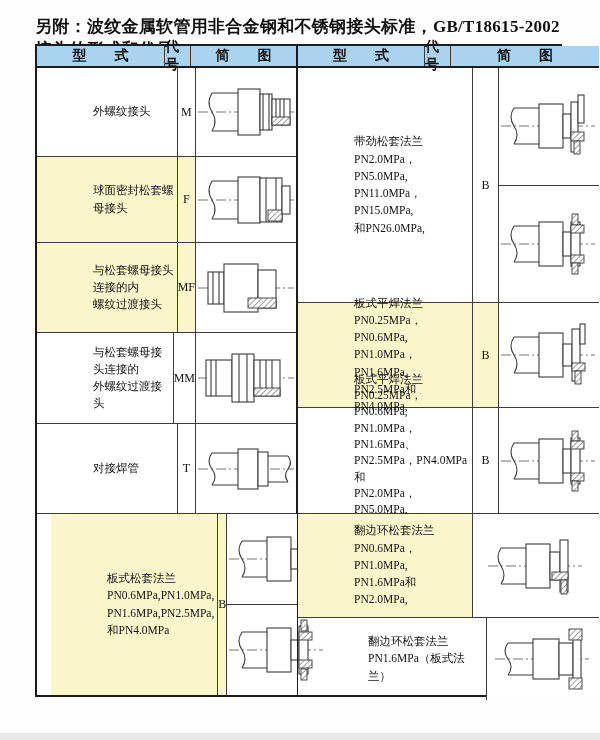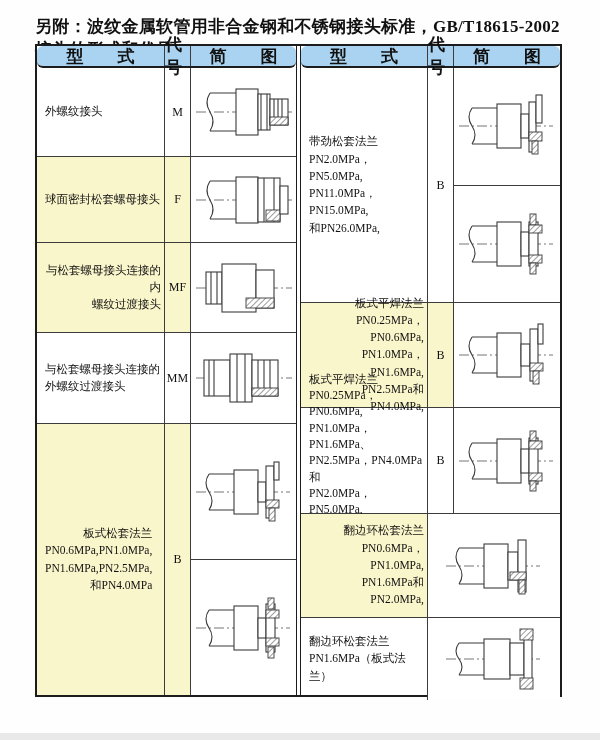--- a/index.html
+++ b/index.html
@@ -26,26 +26,26 @@
     border:2px solid var(--obd);
     display:flex;background:#fff;
   }
   .half{display:flex;flex-direction:column;}
   .half-left{width:260px;border-right:1.5px solid var(--obd);}
   .mid-gap{width:3px;background:#fff;}
   .half-right{flex:1;border-left:1.5px solid var(--obd);}
   .hrow{
     height:22px;background:var(--hdr);display:flex;
     border-bottom:2px solid var(--obd);
-    font-size:17px;font-weight:700;flex:none;border-radius:6px;
+    font-size:14px;font-weight:700;flex:none;
   }
   .hcell{display:flex;align-items:center;justify-content:center;}
-  .trow{display:flex;border-bottom:1px solid var(--bd);flex:none;}
-  .trow.last{border-bottom:none;flex:1;}
-  .hl{background:var(--hl);text-align:right;}
+  .trow{display:flex;border-bottom:1px solid var(--bd);flex:none;padding-left:48px;}
+  .trow.last{border-bottom:none;flex:1;margin-left:14px;}
+  .hl{background:var(--hl);}
   .c-type{width:128px;border-right:1px solid var(--bd);
     display:flex;align-items:center;
     padding:4px 3px 4px 8px;
     font-size:11.5px;line-height:1.5;white-space:pre-line;}
   .c-code{width:26px;border-right:1px solid var(--bd);
     display:flex;align-items:center;justify-content:center;
     font-size:12px;}
   .c-diag{flex:1;display:flex;align-items:center;justify-content:center;
     flex-direction:column;background:#fff;}
   .half-right .c-type{width:127px;}
@@ -143,20 +143,35 @@
           <path class="ln" d="M15 14 V50 M20 14 V50"></path>
           <rect class="bx" x="36" y="8" width="22" height="48"></rect>
           <path class="ln" d="M43 8 V56 M51 8 V56"></path>
           <rect class="bx" x="58" y="14" width="26" height="36"></rect>
           <path class="ln" d="M64 14 V50 M70 14 V50 M76 14 V50"></path>
           <rect class="hh" fill="url(#ht)" x="58" y="42" width="26" height="8"></rect>
         </svg>
       </div>
     </div>
 
+    <div class="trow" style="height:90px">
+      <div class="c-type">对接焊管</div>
+      <div class="c-code">T</div>
+      <div class="c-diag">
+        <svg class="diag" width="100" height="76" viewBox="0 0 100 64">
+          <path class="cl" d="M2 32 H98"></path>
+          <rect class="bx" x="42" y="12" width="20" height="40"></rect>
+          <path class="ln" d="M16 16 q-6 8 0 16 q6 8 0 16"></path>
+          <path class="ln" d="M16 16 H42 M16 48 H42"></path>
+          <rect class="bx" x="62" y="15" width="10" height="34"></rect>
+          <path class="ln" d="M72 19 H92 M72 45 H92"></path>
+          <path class="ln" d="M92 19 q5 6.5 0 13 q-5 6.5 0 13"></path>
+        </svg>
+      </div>
+    </div>
 
     <div class="trow hl last">
       <div class="c-type">板式松套法兰
 PN0.6MPa,PN1.0MPa,
 PN1.6MPa,PN2.5MPa,
 和PN4.0MPa</div>
       <div class="c-code">B</div>
       <div class="c-diag">
         <div class="sub divided">
           <svg class="diag" width="100" height="76" viewBox="0 0 100 64">

